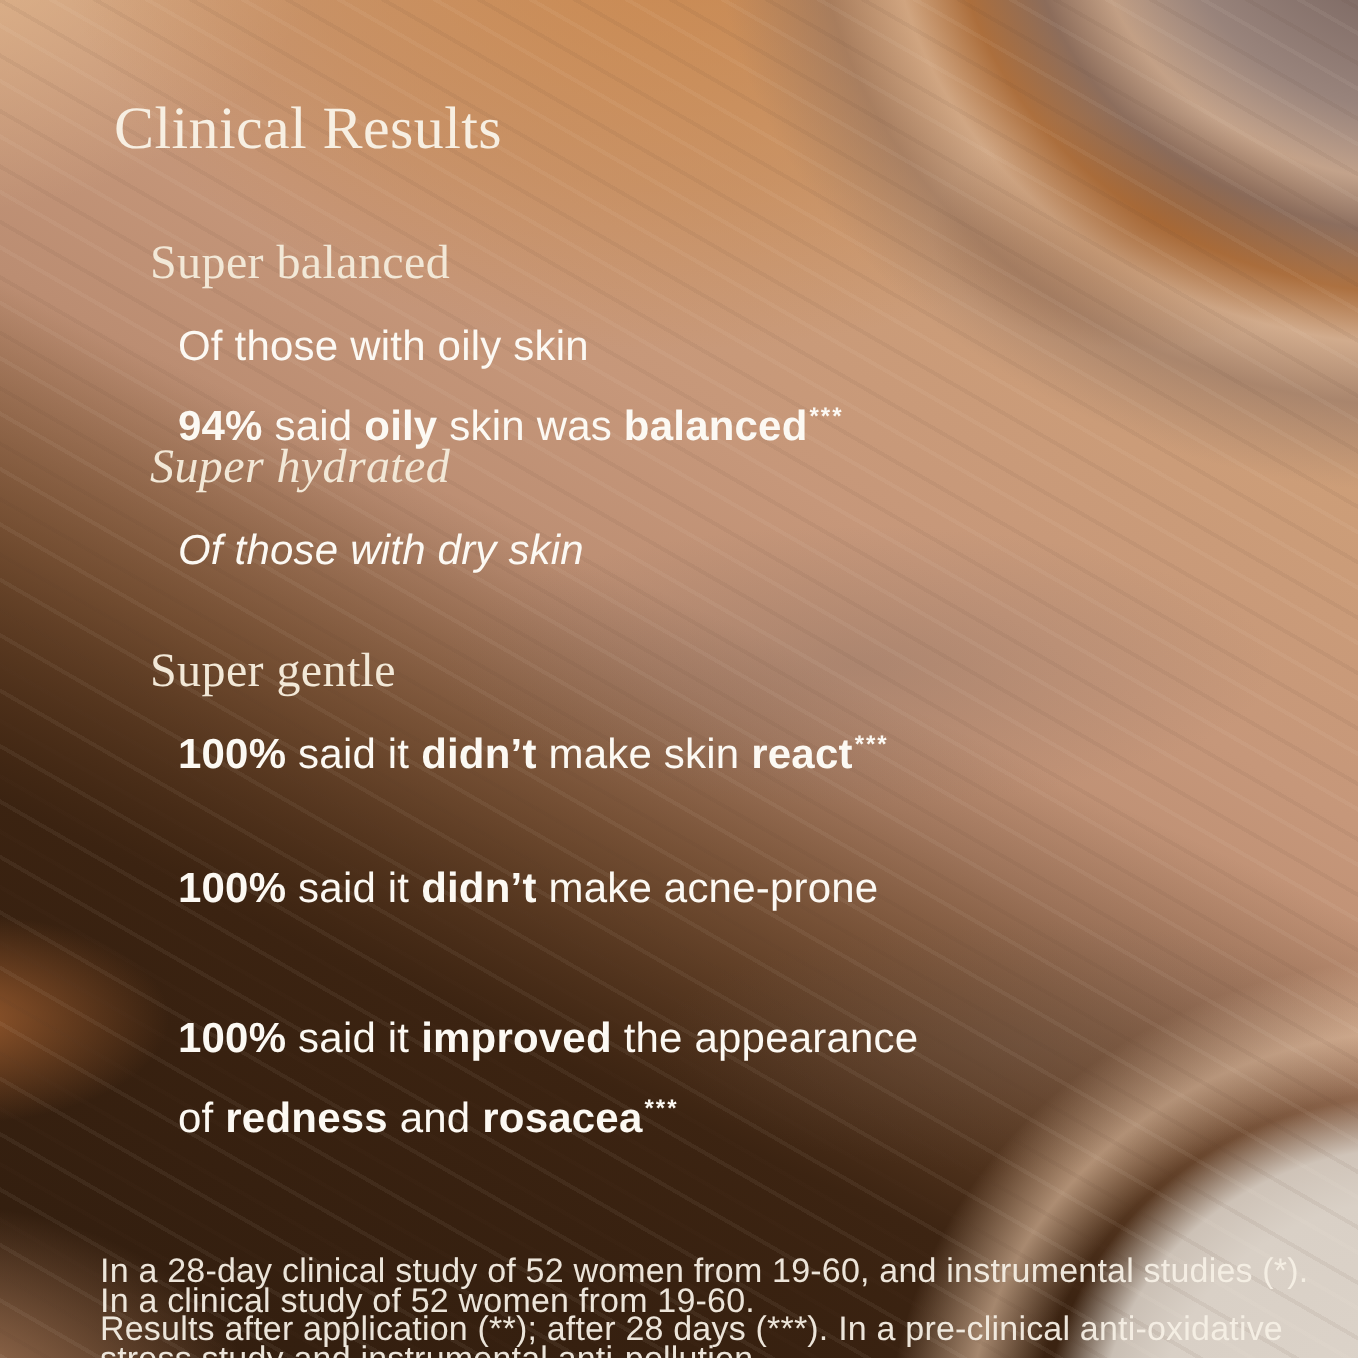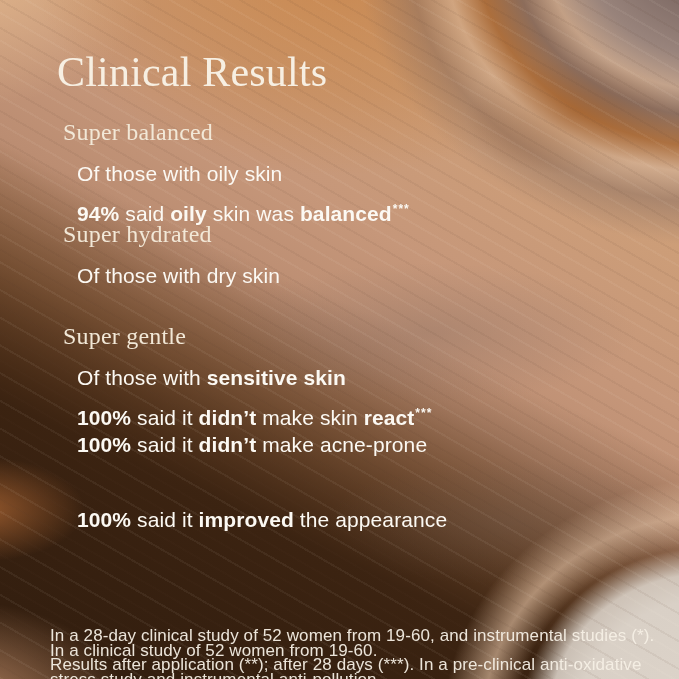--- a/index.html
+++ b/index.html
@@ -59,26 +59,26 @@
         #a1714e 62%, #7c4e2b 72%, #542f16 82%, #402511 92%, #3f2511 100%);
   }
 
   
   .title {
     position: absolute;
     left: 57px; top: 48px;
     margin: 0;
     font-family: "Liberation Serif", serif;
     font-weight: 400;
-    font-size: 42px;
+    font-size: 30px;
     line-height: 1.15;
     letter-spacing: 0.2px;
     color: #f7efe2;
   }
-  .sec { position: absolute; left: 63px; }
+  .sec { position: absolute; left: 75px; }
   .sec h2 {
     margin: 0;
     font-family: "Liberation Serif", serif;
     font-weight: 400;
     font-size: 24px;
     line-height: 30px;
     letter-spacing: 0.2px;
     color: #f2e8d7;
   }
   .sec p.line {
@@ -90,21 +90,21 @@
   }
   .sec p.line .b { font-weight: 700; }
   .sec p.line .sup {
     font-size: 12px;
     position: relative;
     top: -8px;
     letter-spacing: 1px;
     margin-left: 1px;
   }
   .sec1 { top: 117px; }
-  .sec2 { top: 219px; }
+  .sec2 { top: 219px; font-style: italic; }
   .sec3 { top: 321px; }
   .blk4 { top: 418px; }
   .blk5 { top: 493px; }
 
   .footnote {
     position: absolute;
     left: 50px; top: 629px; right: 14px;
   }
   .footnote p {
     margin: 0;
@@ -129,30 +129,30 @@
     <p class="line"><span class="b">94%</span><span> said </span><span class="b">oily</span><span> skin was </span><span class="b">balanced</span><span class="b sup">***</span></p>
   </section>
 
   <section class="sec sec2">
     <h2>Super hydrated</h2>
     <p class="line"><span>Of those with dry skin</span></p>
   </section>
 
   <section class="sec sec3">
     <h2>Super gentle</h2>
-    <p class="line"><span>Of those with </span><span class="b">sensitive skin</span></p>
     <p class="line"><span class="b">100%</span><span> said it </span><span class="b">didn’t</span><span> make skin </span><span class="b">react</span><span class="b sup">***</span></p>
   </section>
 
   <section class="sec blk4">
     <p class="line"><span class="b">100%</span><span> said it </span><span class="b">didn’t</span><span> make acne-prone</span></p>
   </section>
 
   <section class="sec blk5">
     <p class="line"><span class="b">100%</span><span> said it </span><span class="b">improved</span><span> the appearance</span></p>
+    <p class="line"><span>of </span><span class="b">redness</span><span> and </span><span class="b">rosacea</span><span class="b sup">***</span></p>
   </section>
 
   <footer class="footnote">
     <p>In a 28-day clinical study of 52 women from 19-60, and instrumental studies (*). In a clinical study of 52 women from 19-60.</p>
     <p>Results after application (**); after 28 days (***). In a pre-clinical anti-oxidative stress study and instrumental anti-pollution</p>
   </footer>
 
 </div>
 
 </body></html>

